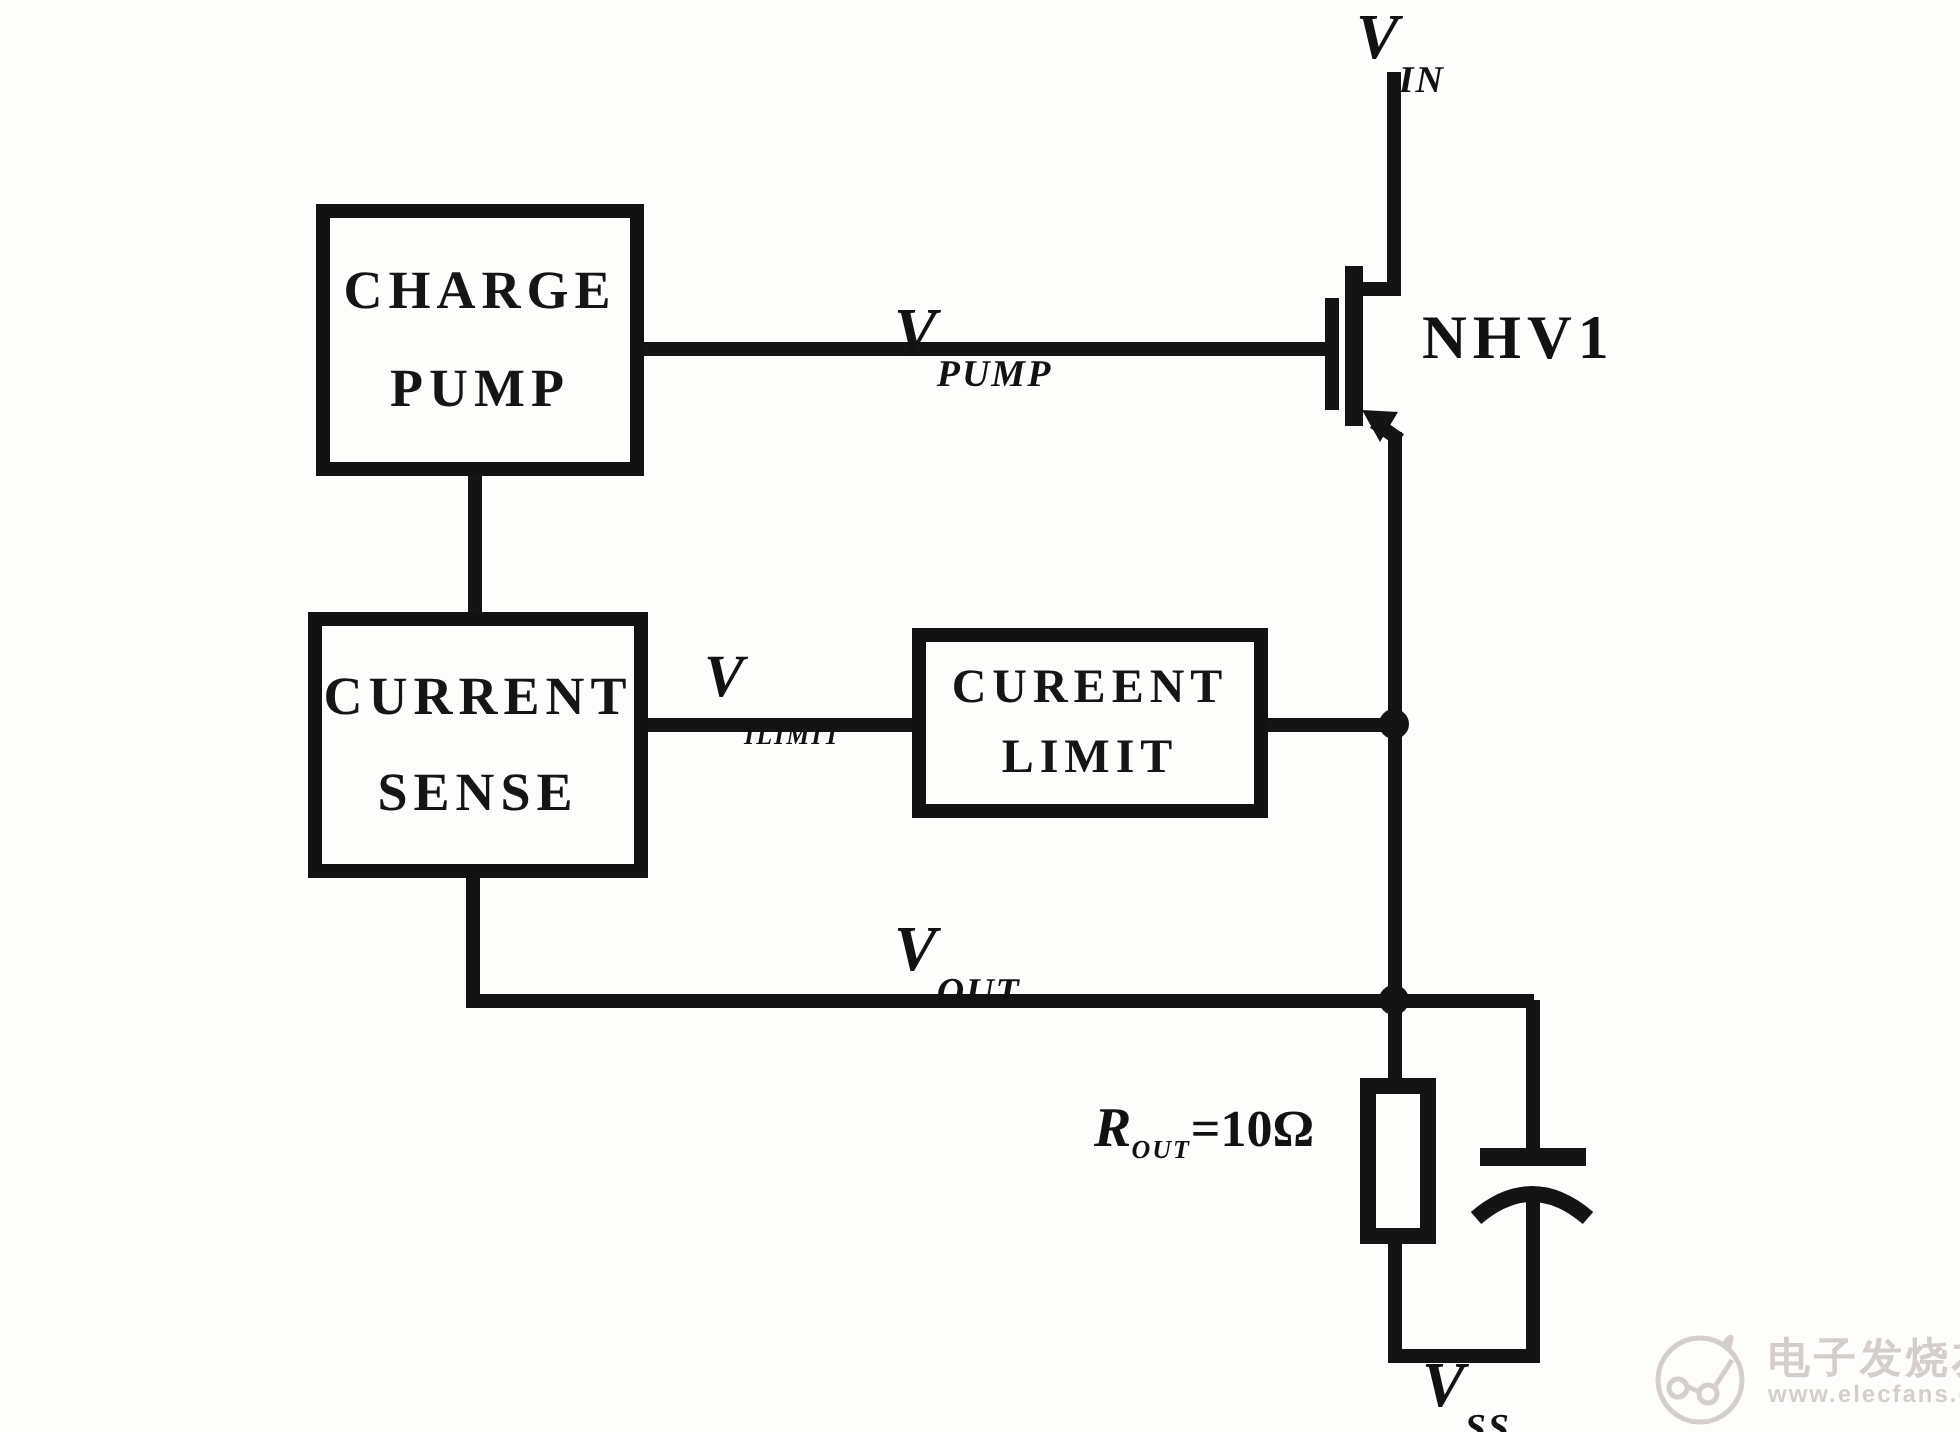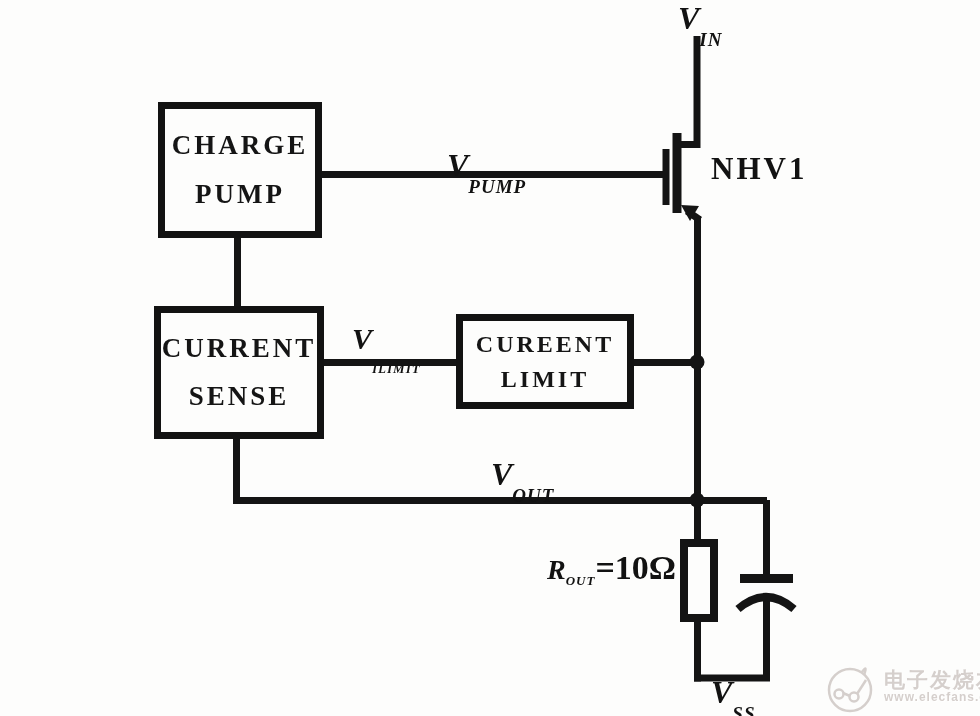--- a/index.html
+++ b/index.html
@@ -61,21 +61,21 @@
     font-size: 19px;
     position: relative;
     top: 17px;
     letter-spacing: 1px;
   }
   #label-vin    { left: 678px; top: 2px;   }
   #label-vpump  { left: 447px; top: 133px; margin-top: 16px; }
   #label-vilimit{ left: 352px; top: 324px; }
   #label-vilimit .sym { font-size: 30px; }
   #label-vilimit .sub { font-size: 13px; top: 24px; }
-  #label-vout   { left: 447px; top: 458px; margin-left: 44px; }
+  #label-vout   { left: 447px; top: 458px; }
   #label-vss    { left: 711px; top: 676px; }
 
   #label-nhv1 {
     position: absolute;
     left: 711px; top: 153px;
     font-size: 31px;
     font-weight: 700;
     letter-spacing: 3px;
     line-height: 1;
   }
@@ -94,21 +94,21 @@
   .eqlabel .sub {
     font-style: italic;
     font-weight: 700;
     font-size: 13px;
     position: relative;
     top: 6px;
     letter-spacing: 1px;
   }
   .eqlabel .val {
     font-weight: 700;
-    font-size: 34px;
+    font-size: 26px;
   }
   #label-rout { left: 547px; top: 551px; }
   #label-cout { left: 547px; top: 588px; }
 
   
   #watermark {
     position: absolute;
     left: 824px; top: 658px;
     display: flex;
     align-items: center;

